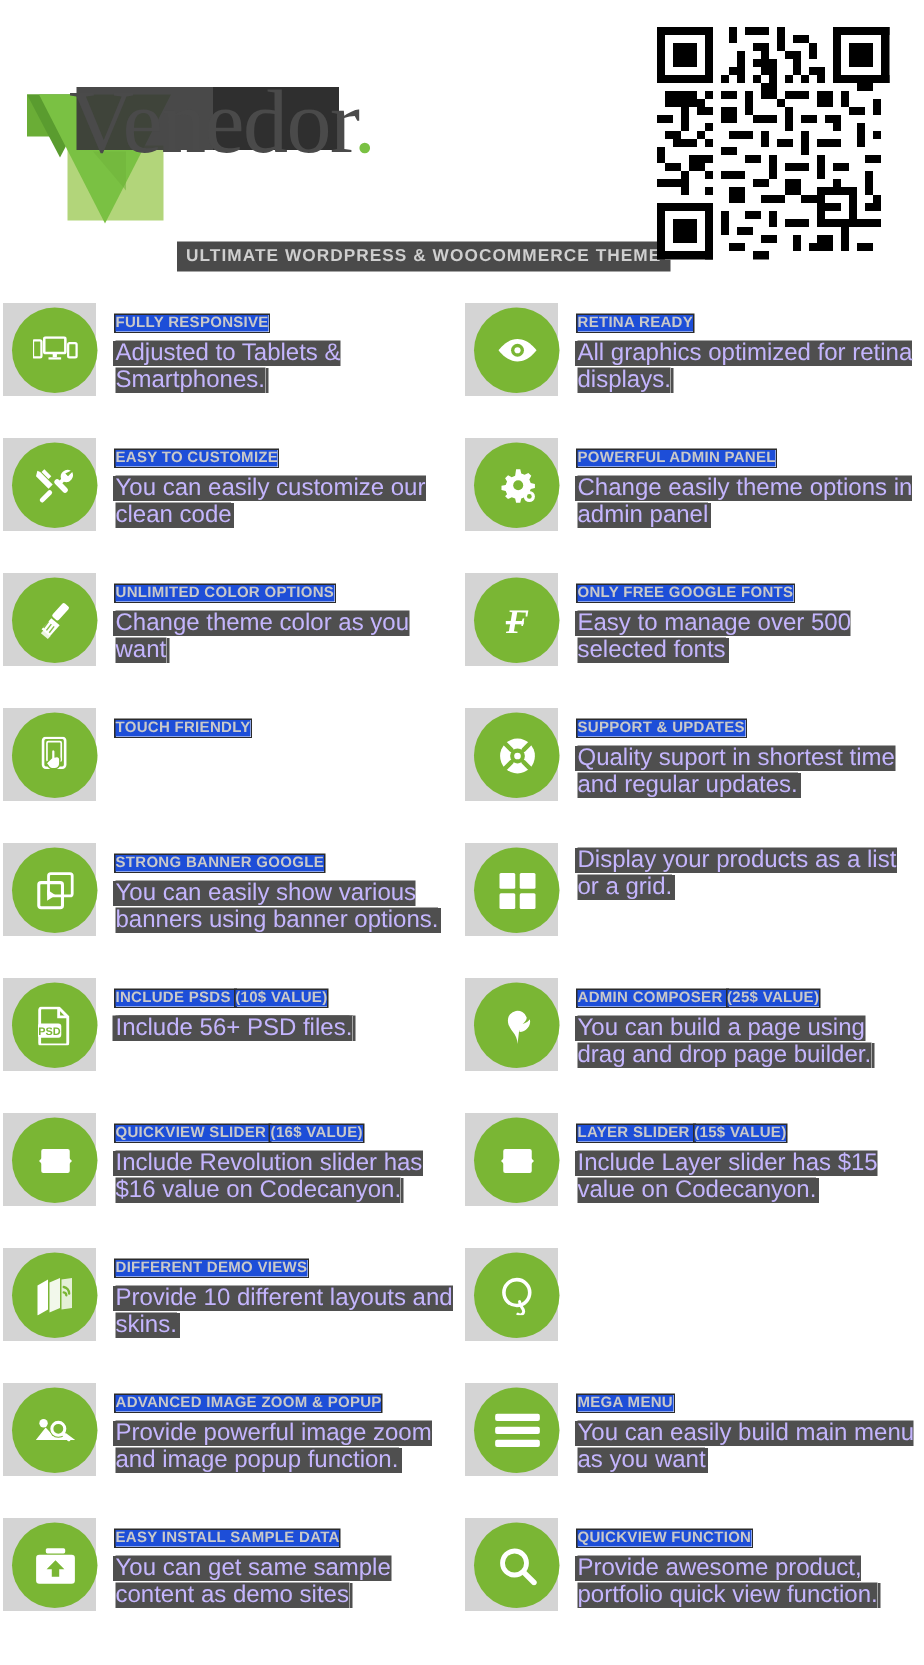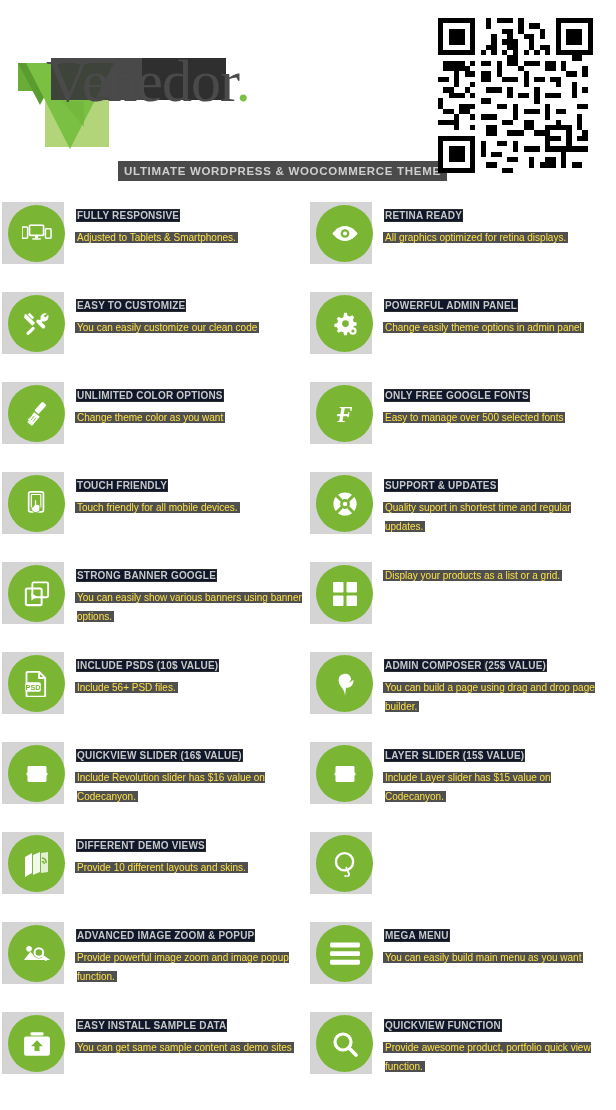--- a/index.html
+++ b/index.html
@@ -193,30 +193,30 @@
     top: 10px;
     width: 226px;
   }
   .cell-title {
     font-size: 10px;
     font-weight: bold;
     letter-spacing: .2px;
     color: #4c4c4c;
     margin-bottom: 3px;
     display: inline;
-    background: #0f172a;
+    background: #1d4ed8;
     box-shadow: 0 0 0 1px #2b2b2b;
     color: #c9c9c9;
     line-height: 14px;
   }
   .title-line { margin-bottom: 4px; }
   .cell-desc {
-    font-size: 10px;
+    font-size: 16px;
     line-height: 17px;
-    color: #fde047;
+    color: #c4b5fd;
     display: inline;
     background: #4f4f4f;
     box-shadow: 2px 0 0 #4f4f4f, -2px 0 0 #4f4f4f;
     text-align: right;
   }
   .desc-wrap { max-width: 226px; }
 </style>
 </head>
 <body>
 
@@ -461,21 +461,20 @@
       <div class="cell left">
         <div class="icon-box">
           <div class="icon-circle">
             <svg width="23" height="26" viewBox="0 0 26 30">
               <use href="#i-touch-icon"></use>
             </svg>
           </div>
         </div>
         <div class="cell-text">
           <div class="title-line"><span class="cell-title">TOUCH FRIENDLY</span></div>
-          <div class="desc-wrap"><span class="cell-desc">Touch friendly for all mobile devices.</span></div>
         </div>
       </div>
       <div class="cell right">
         <div class="icon-box">
           <div class="icon-circle">
             <svg width="26" height="26" viewBox="0 0 28 28">
               <use href="#i-lifebuoy-icon"></use>
             </svg>
           </div>
         </div>

